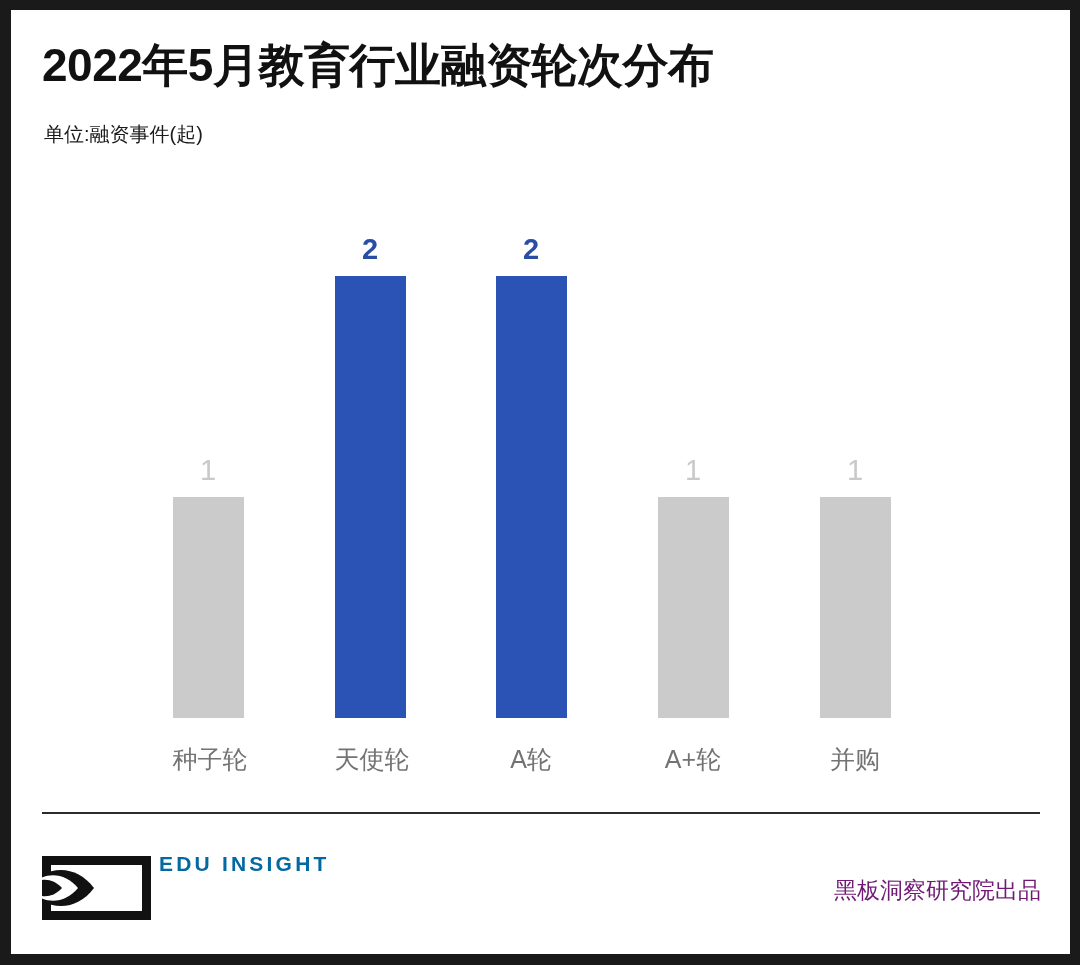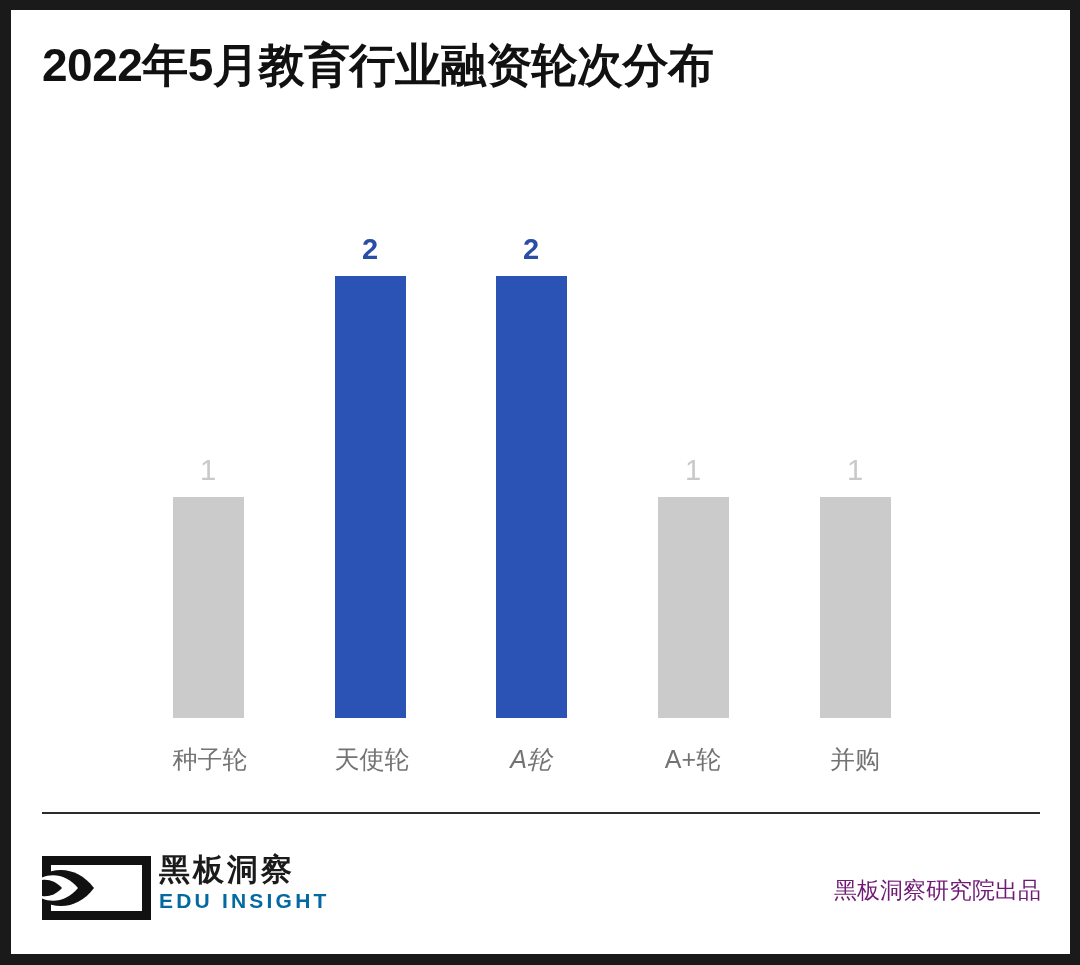--- a/index.html
+++ b/index.html
@@ -153,36 +153,37 @@
   }
 </style>
 </head>
 <body>
 
 <div class="frame">
   <div class="card">
 
     <div class="title">2022年5月教育行业融资轮次分布</div>
 
+    <div class="subtitle">单位:融资事件(起)</div>
 
     <div class="plot" id="plot">
         <div class="bar-group" style="left: 161.5px; bottom: 236px; width: 71px; height: 221px;">
           <div class="bar grey" style="height: 221px; background: rgb(203, 203, 203);"></div>
           <div class="bar-value grey" style="bottom: 233px; color: rgb(201, 201, 201);">1</div>
           <div class="cat-label" style="bottom: -58px;">种子轮</div>
         </div>
         <div class="bar-group" style="left: 323.5px; bottom: 236px; width: 71px; height: 442px;">
           <div class="bar blue" style="height: 442px; background: rgb(43, 82, 181);"></div>
           <div class="bar-value blue" style="bottom: 454px; color: rgb(42, 77, 166);">2</div>
           <div class="cat-label" style="bottom: -58px;">天使轮</div>
         </div>
         <div class="bar-group" style="left: 484.5px; bottom: 236px; width: 71px; height: 442px;">
           <div class="bar blue" style="height: 442px; background: rgb(43, 82, 181);"></div>
           <div class="bar-value blue" style="bottom: 454px; color: rgb(42, 77, 166);">2</div>
-          <div class="cat-label" style="bottom: -58px; font-style: italic;">A轮</div>
+          <div class="cat-label" style="bottom: -58px;">A轮</div>
         </div>
         <div class="bar-group" style="left: 646.5px; bottom: 236px; width: 71px; height: 221px;">
           <div class="bar grey" style="height: 221px; background: rgb(203, 203, 203);"></div>
           <div class="bar-value grey" style="bottom: 233px; color: rgb(201, 201, 201);">1</div>
           <div class="cat-label" style="bottom: -58px;">A+轮</div>
         </div>
         <div class="bar-group" style="left: 808.5px; bottom: 236px; width: 71px; height: 221px;">
           <div class="bar grey" style="height: 221px; background: rgb(203, 203, 203);"></div>
           <div class="bar-value grey" style="bottom: 233px; color: rgb(201, 201, 201);">1</div>
           <div class="cat-label" style="bottom: -58px;">并购</div>
@@ -195,20 +196,19 @@
       <svg viewBox="0 0 109 64" width="109" height="64" aria-hidden="true">
         <path d="M0,0 H109 V64 H0 Z" fill="#111111"></path>
         <path d="M9,9 H100 V55 H9 Z" fill="#ffffff"></path>
         <path d="M-14,32 C4,8 34,8 52,32 C34,56 4,56 -14,32 Z" fill="#111111"></path>
         <path d="M-14,32 C0,15 22,15 36,32 C22,49 0,49 -14,32 Z" fill="#ffffff"></path>
         <path d="M-14,32 C-4,21 10,21 20,32 C10,43 -4,43 -14,32 Z" fill="#111111"></path>
       </svg>
     </div>
 
     <div class="logo-text">
-      <div class="logo-cn">黑板洞察</div>
       <div class="logo-en">EDU INSIGHT</div>
     </div>
 
     <div class="credit">黑板洞察研究院出品</div>
 
   </div>
 </div>
 
 </body></html>

